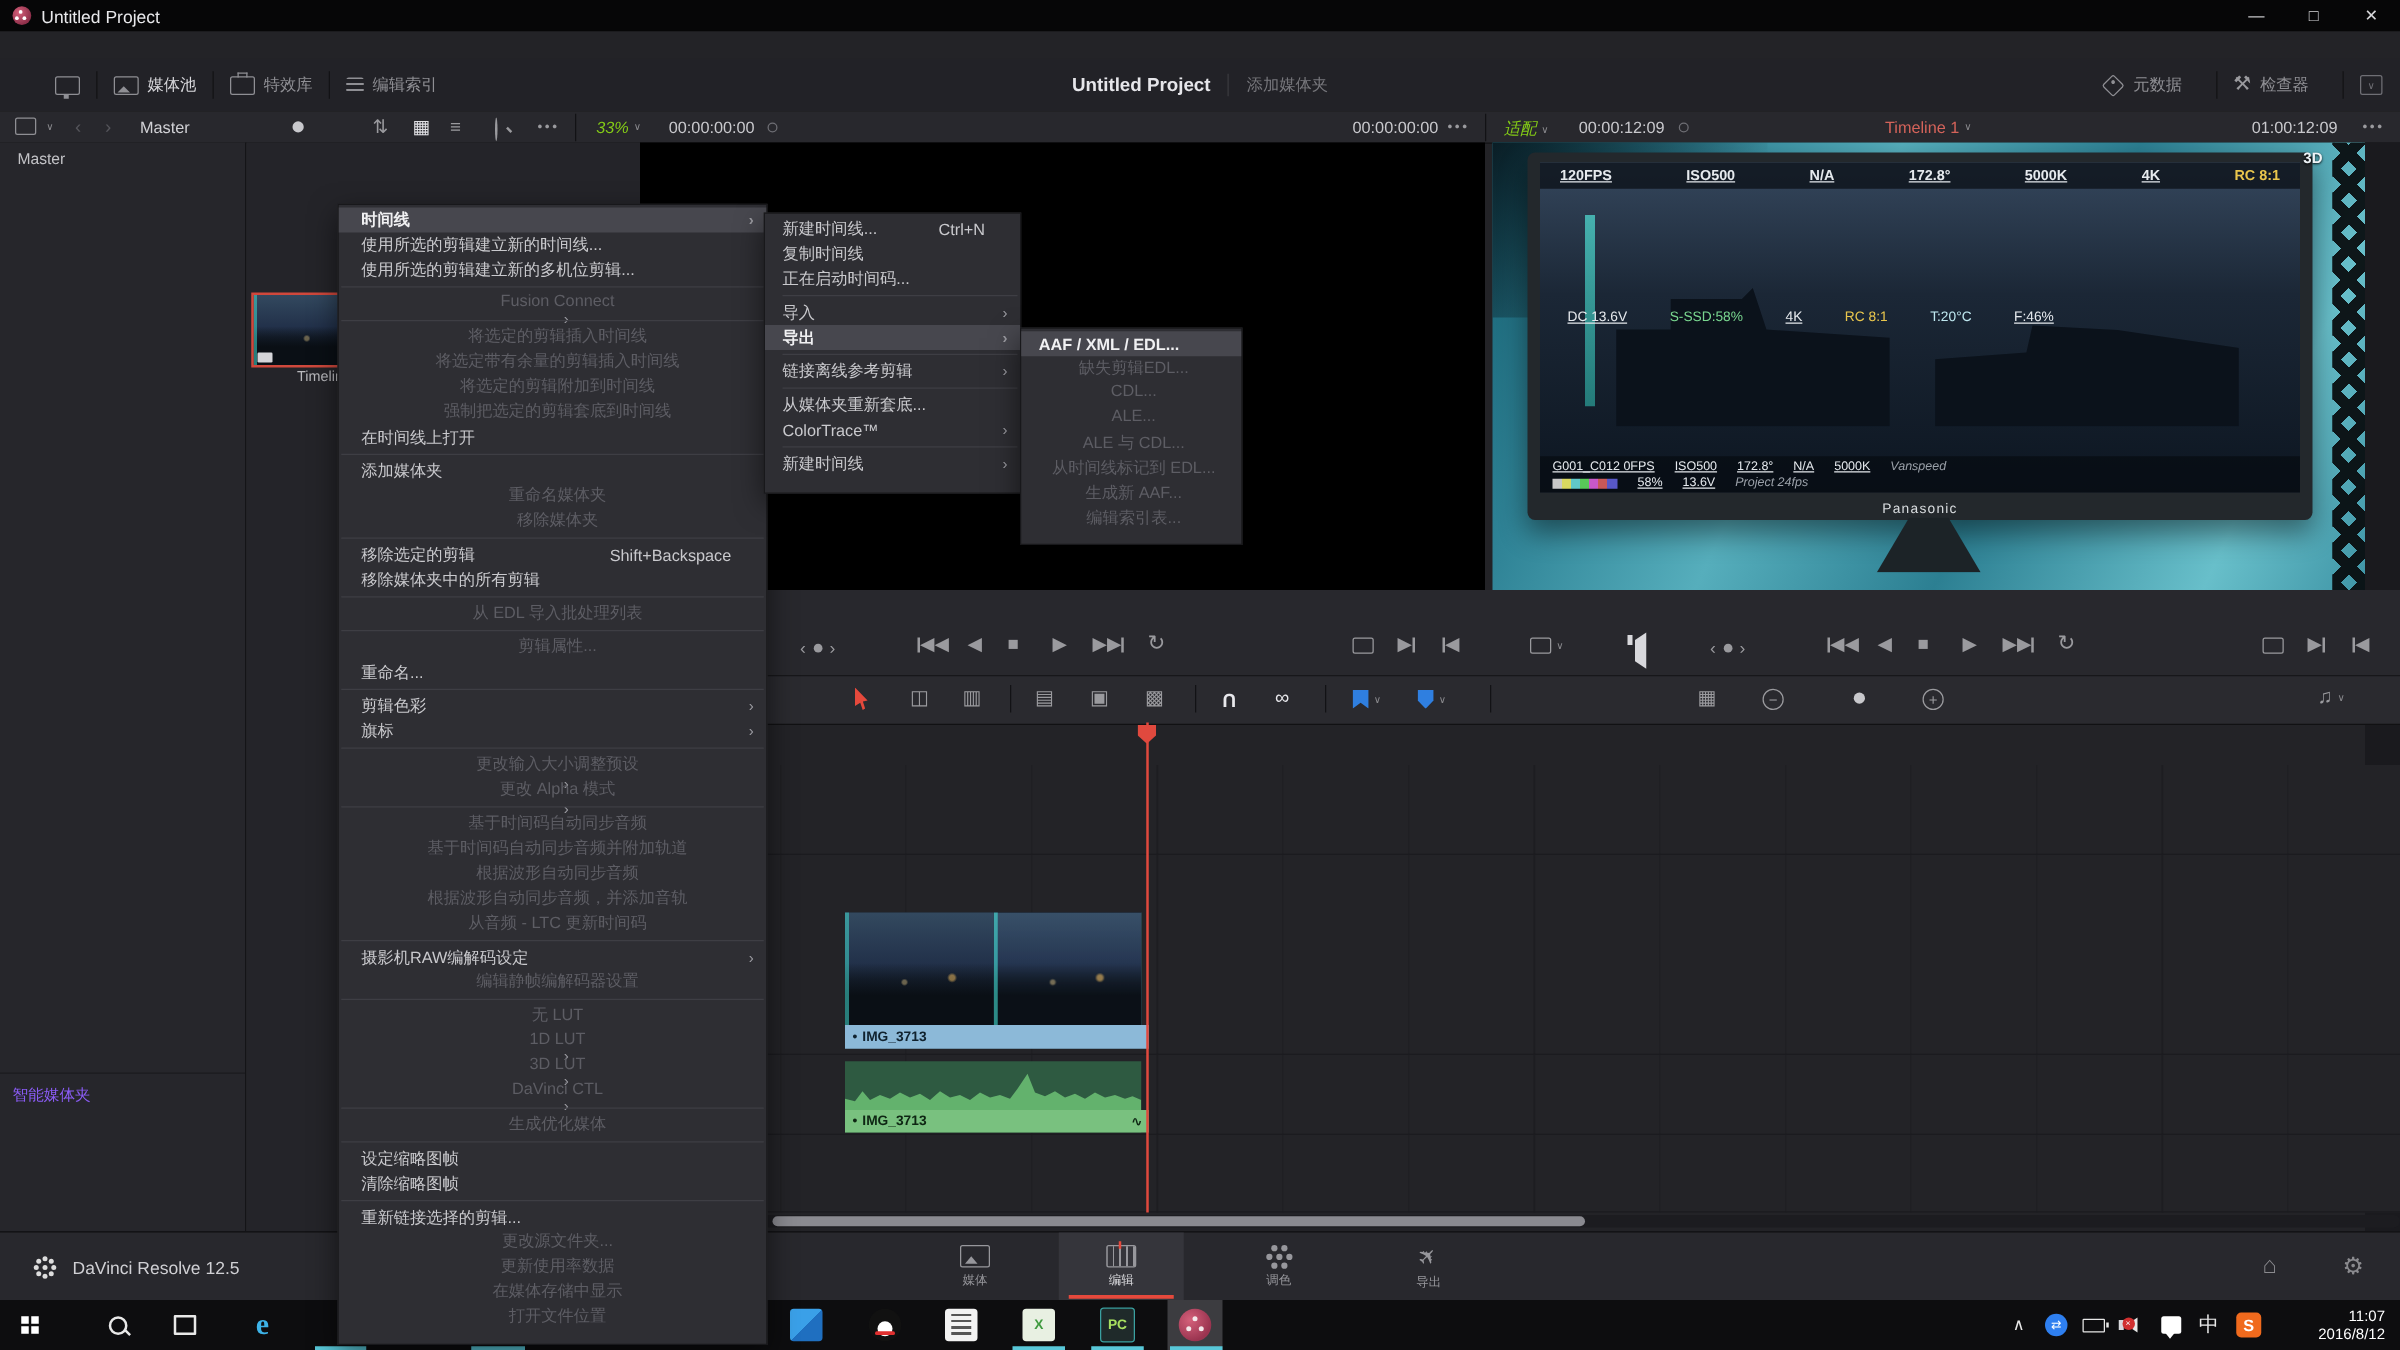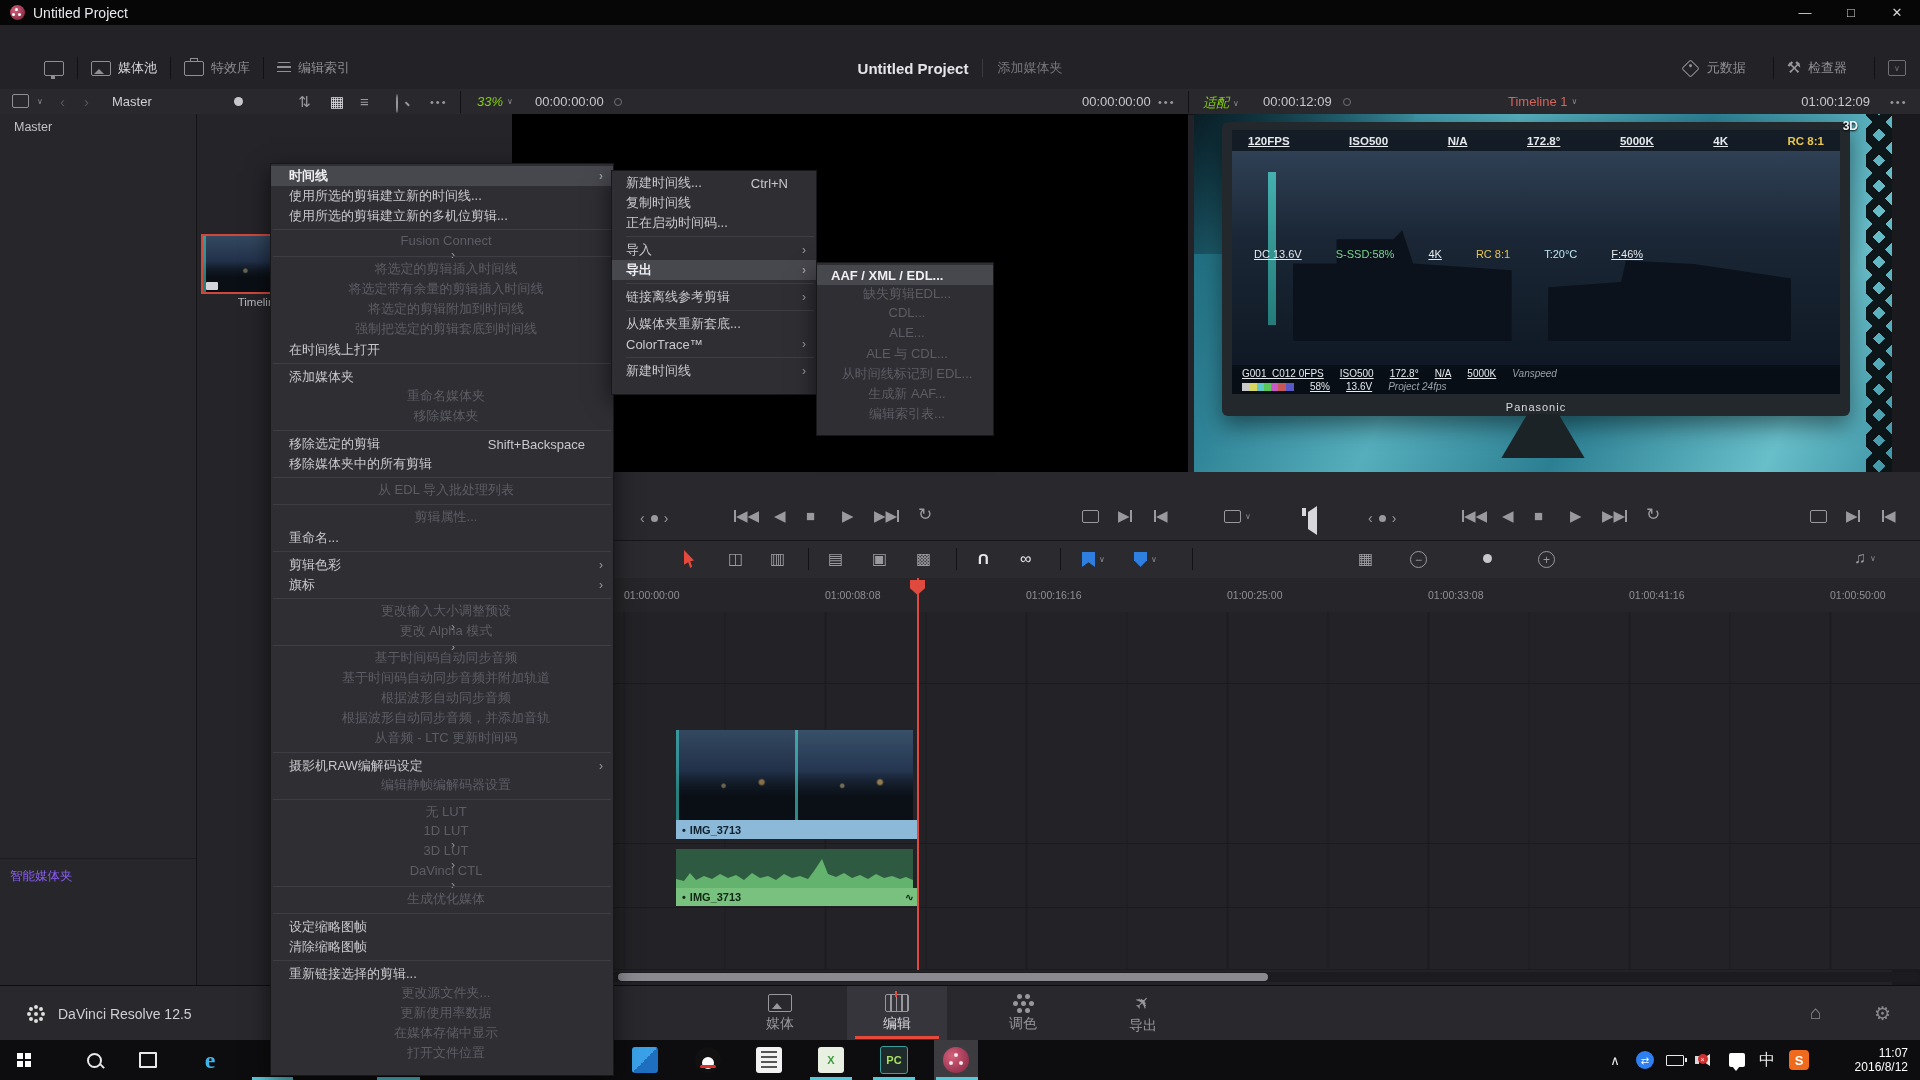--- a/index.html
+++ b/index.html
@@ -144,21 +144,21 @@
     clip-path:polygon(0 0,100% 0,100% 55%,50% 100%,0 55%);}
   #hscroll{left:512px;top:972px;width:1408px;height:10px;background:#1c1c20;border-radius:5px;}
   #hscroll .thumbbar{position:absolute;left:106px;top:1px;width:650px;height:8px;background:#8a8a90;border-radius:4px;}
 
   
   #bottombar{left:0;top:985px;width:1920px;height:55px;background:#28282d;border-top:1px solid #0e0e10;}
   .dotslogo{width:4px;height:4px;border-radius:50%;background:#ddd;margin:0 10px;
     box-shadow:7px 0 0 #ddd,-7px 0 0 #ddd,0 7px 0 #ddd,0 -7px 0 #ddd,5px 5px 0 #ddd,-5px 5px 0 #ddd,5px -5px 0 #ddd,-5px -5px 0 #ddd;}
   #appver{color:#d0d0d4;font-size:14px;margin-left:10px;}
   .ptab{position:absolute;top:0;height:55px;width:100px;display:flex;flex-direction:column;align-items:center;justify-content:center;gap:3px;}
-  .ptab .tlab{font-size:14px;color:#97979c;}
+  .ptab .tlab{font-size:10px;color:#97979c;}
   .ptab.on{background:#35353b;}
   .ptab.on .tlab{color:#d8d8dc;}
   .ptab.on::after{content:"";position:absolute;left:8px;right:8px;bottom:2px;height:3px;background:#e5493c;}
   .tabicon{width:22px;height:16px;border:1.5px solid #97979c;border-radius:2px;position:relative;}
   .tabicon.media::after{content:"";position:absolute;left:3px;bottom:2px;border-left:5px solid transparent;border-right:5px solid transparent;border-bottom:6px solid #97979c;}
   .tabicon.edit{background:repeating-linear-gradient(90deg,transparent 0 4px,#97979c 4px 5.5px);}
   .tabicon.edit::before{content:"";position:absolute;left:9px;top:-4px;width:2px;height:6px;background:#e5493c;}
   .coloric{width:5px;height:5px;border-radius:50%;background:#97979c;margin:6px;
     box-shadow:8px 0 0 #97979c,-8px 0 0 #97979c,4px -7px 0 #97979c,-4px -7px 0 #97979c,4px 7px 0 #97979c,-4px 7px 0 #97979c;}
   .rocket{color:#97979c;font-size:18px;display:inline-block;transform:rotate(-45deg);}
@@ -453,32 +453,20 @@
     <span class="toolic abs" style="left:846px;top:10px">▦</span>
     <span class="zoomcirc abs" style="left:898px;top:10px">−</span>
     <span class="slider abs" style="left:933px;top:17px;width:80px"><span class="knob" style="left:38px"></span></span>
     <span class="zoomcirc abs" style="left:1026px;top:10px">+</span>
     <span class="abs row" style="left:1342px;top:9px">
       <span class="toolic">♫</span>
         <span class="caret">∨</span>
     </span>
   </div>
 
-  <div id="ruler" class="abs">
-    <div class="lbls">
-
-    <span>01:00:00:00</span>
-        <span>01:00:08:08</span>
-        <span>01:00:16:16</span>
-        <span>01:00:25:00</span>
-        <span>01:00:33:08</span>
-        <span>01:00:41:16</span>
-        <span>01:00:50:00</span>
-      </div>
-  </div>
 
   <div id="tracks" class="abs">
     <div class="hline" style="top:71px"></div>
     <div class="hline" style="top:231px"></div>
     <div class="hline" style="top:295px"></div>
     <div class="hline" style="top:357px"></div>
     <div id="vclip">
       <div class="frames">
           <div class="thumb"></div>
           <div class="thumb" style="filter:brightness(1.1)"></div>

